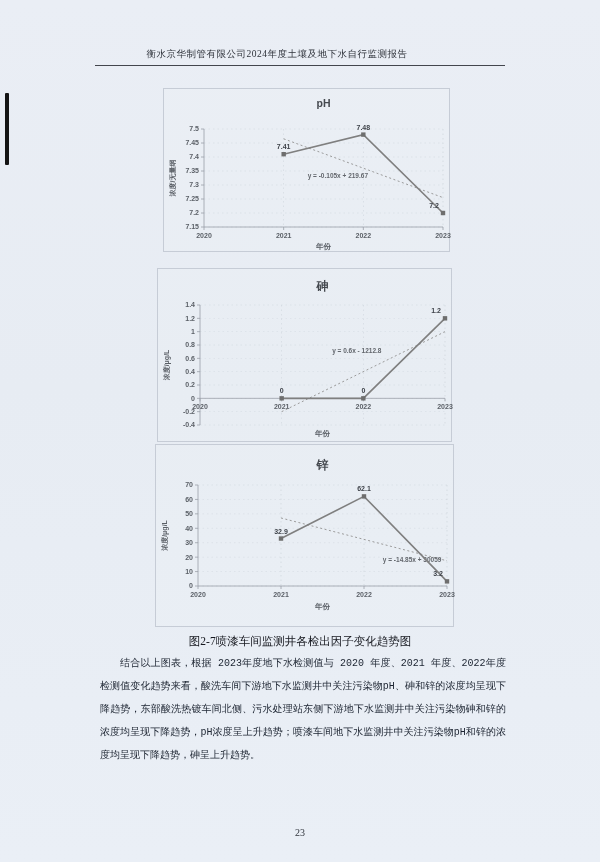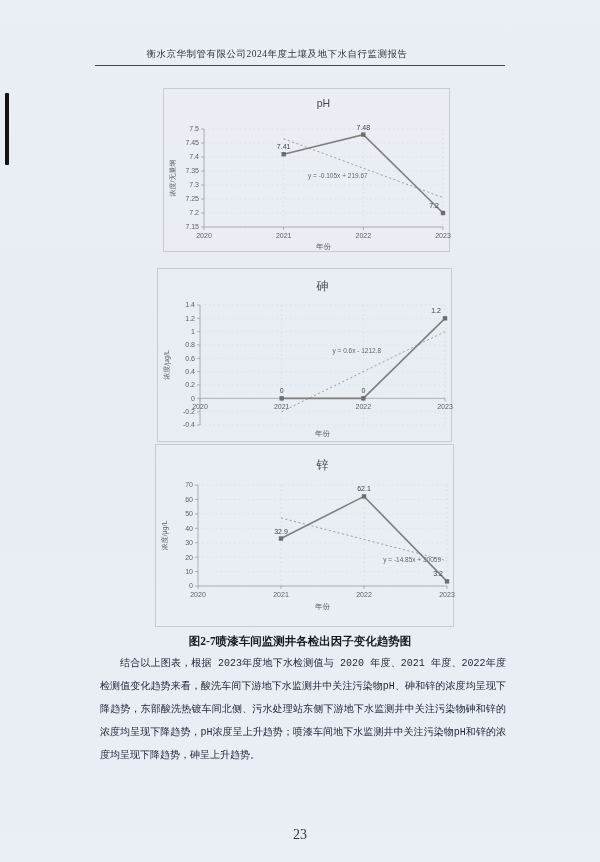--- a/index.html
+++ b/index.html
@@ -20,39 +20,40 @@
   }
   .header-rule{
     position:absolute;left:95px;top:65px;width:410px;height:1px;
     background:#43464d;
   }
   .chart-box{
     position:absolute;
     border:1px solid #c6ccd6;
     box-sizing:border-box;
     background:rgba(255,255,255,0.06);
+    font-weight:bold;
   }
   .chart-box svg{display:block;}
   .chart-box text{font-family:"Liberation Sans","DejaVu Sans",sans-serif;}
   .c1{left:163px;top:88px;width:287px;height:164px;}
   .c2{left:157px;top:268px;width:295px;height:174px;}
   .c3{left:155px;top:444px;width:299px;height:183px;}
   .caption{
     position:absolute;left:0;top:634px;width:600px;
-    text-align:center;font-weight:bold;font-size:11.5px;color:#16181f;
+    text-align:center;font-weight:normal;font-size:11.5px;color:#16181f;
     font-family:"Liberation Serif","DejaVu Serif",serif;
   }
   .body-text{
     position:absolute;left:100px;top:652px;width:406px;
     font-size:10px;line-height:23px;color:#1b2330;
     text-align:justify;text-indent:2em;font-family:Liberation Mono, monospace;
   }
   .page-number{
     position:absolute;left:0;top:827px;width:600px;
-    text-align:center;font-size:14px;color:#2f333b;
+    text-align:center;font-size:10px;color:#2f333b;
   }
 </style>
 </head>
 <body>
 
 <div class="page">
   <div class="artifact"></div>
 
   <div class="header">
     <span>衡水京华制管有限公司2024年度土壤及地下水自行监测报告</span>

